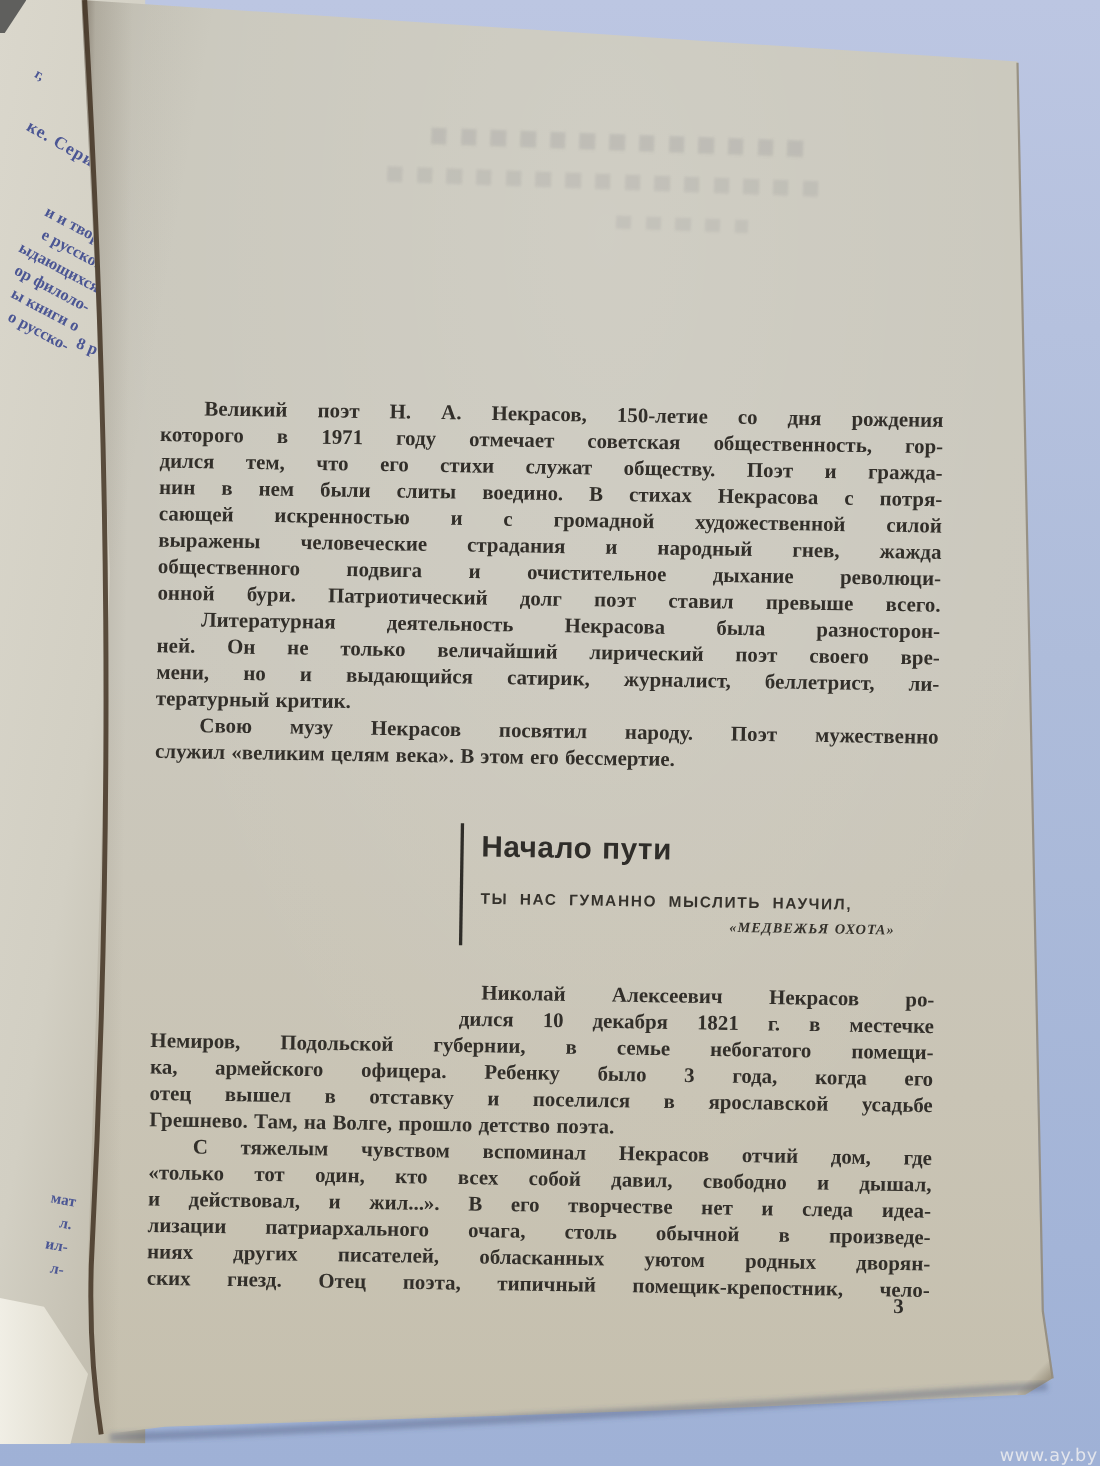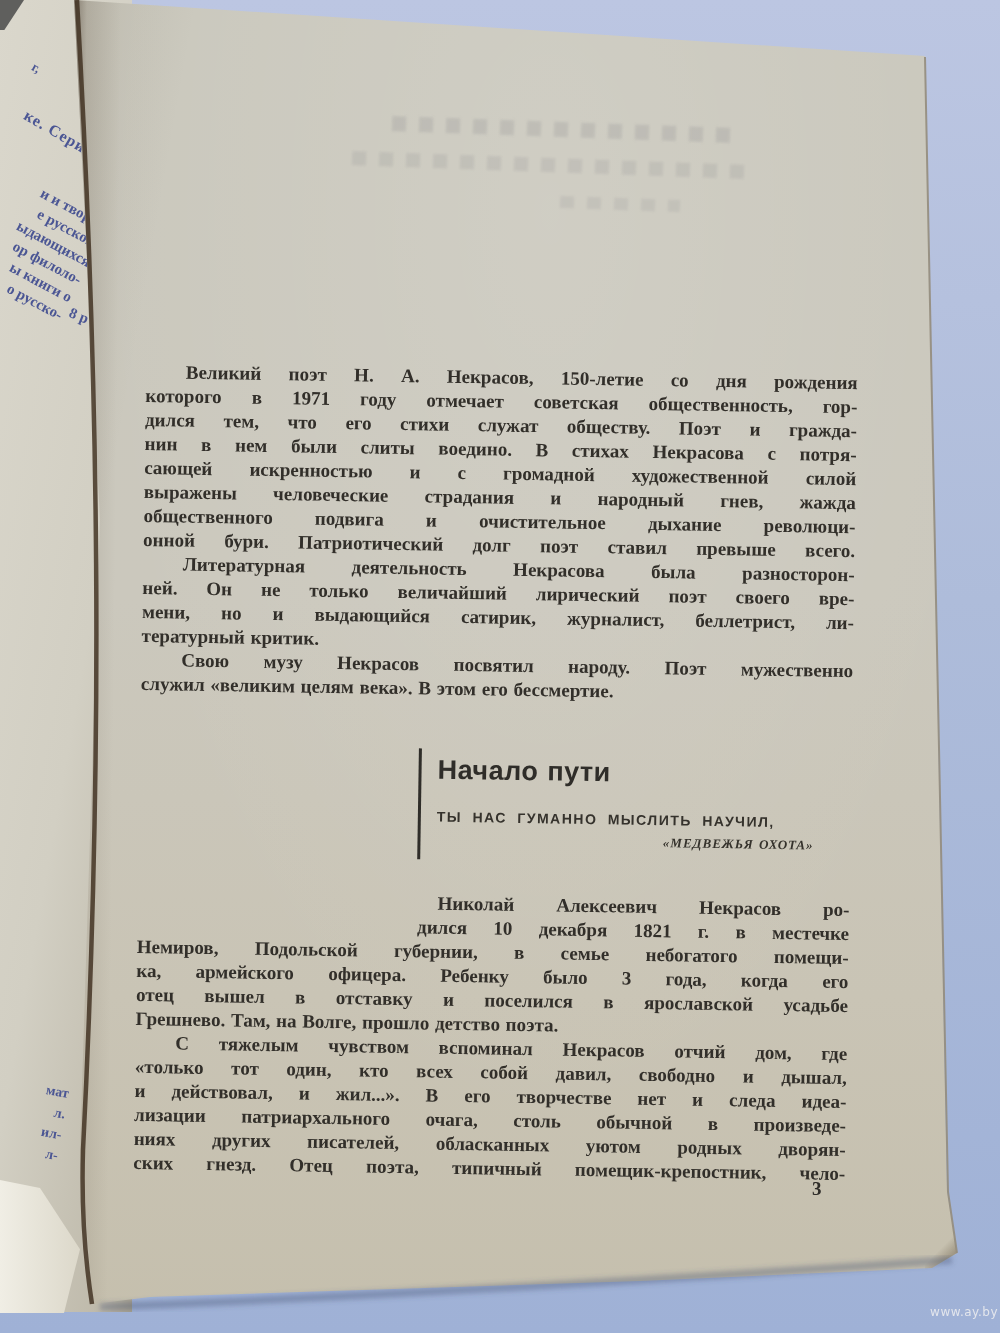--- a/index.html
+++ b/index.html
@@ -58,22 +58,22 @@
   .chtitle{font-family:"Liberation Sans",sans-serif;font-size:27px;font-weight:700;
            letter-spacing:.5px;line-height:34px;color:#2f2d29;}
   .epigraph{margin-top:22px;font-family:"Liberation Sans",sans-serif;font-size:14px;
             font-weight:700;letter-spacing:1.5px;word-spacing:5px;line-height:16px;color:#35322c;}
   .epsrc{margin-top:7px;text-align:right;padding-right:56px;font-style:italic;
          font-size:13px;font-weight:700;letter-spacing:1px;line-height:16px;color:#35322c;}
   .p4{margin-top:32px;}
 
   .pagenum{position:absolute;left:812px;top:1178px;font-size:19px;font-weight:700;color:#2f2d29;}
 
-  .watermark{position:absolute;right:2px;bottom:14px;font-family:"DejaVu Sans",sans-serif;
-             font-size:12px;color:rgba(238,238,240,.85);letter-spacing:.5px;}
+  .watermark{position:absolute;right:2px;bottom:1px;font-family:"DejaVu Sans",sans-serif;
+             font-size:16px;color:rgba(238,238,240,.85);letter-spacing:.5px;}
 
   svg.overlay{position:absolute;left:0;top:0;}
 </style>
 </head>
 <body>
 
 <div class="photo">
 
   <div class="leftpages">
     <div class="spinetext frag-top">г,</div>

